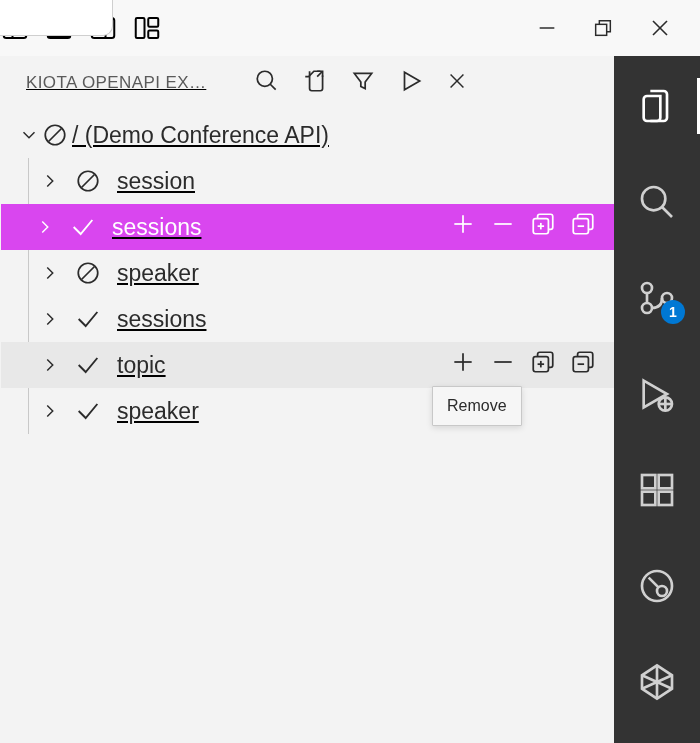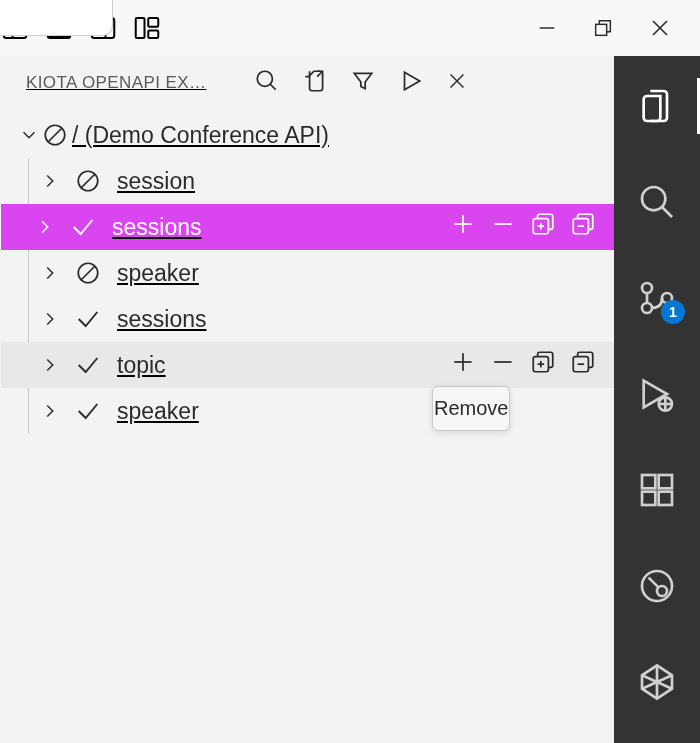--- a/index.html
+++ b/index.html
@@ -183,23 +183,23 @@
   .tree-row .status { width: 30px; display:flex; align-items:center; justify-content:center; }
   .tree-root-row .twisty { width: 22px; display:flex; align-items:center; justify-content:center; }
   .tree-root-row .status { width: 30px; display:flex; align-items:center; justify-content:center; }
   .tree-row .label, .tree-root-row .label { padding-left: 2px; }
 
   
   .tooltip {
     position: absolute;
     background: #f6f6f6;
     border: 1px solid #c8c8c8;
-    border-radius: 6px;
-    padding: 10px 1px;
-    font-size: 20px;
+    border-radius: 1px;
+    padding: 10px 14px;
+    font-size: 16px;
     color: #2b2b2b;
     box-shadow: 0 2px 6px rgba(0,0,0,0.12);
   }
 
   svg { stroke: currentColor; fill: none; stroke-width: 1.6; }
 </style>
 </head>
 <body>
 
 <div class="titlebar">

